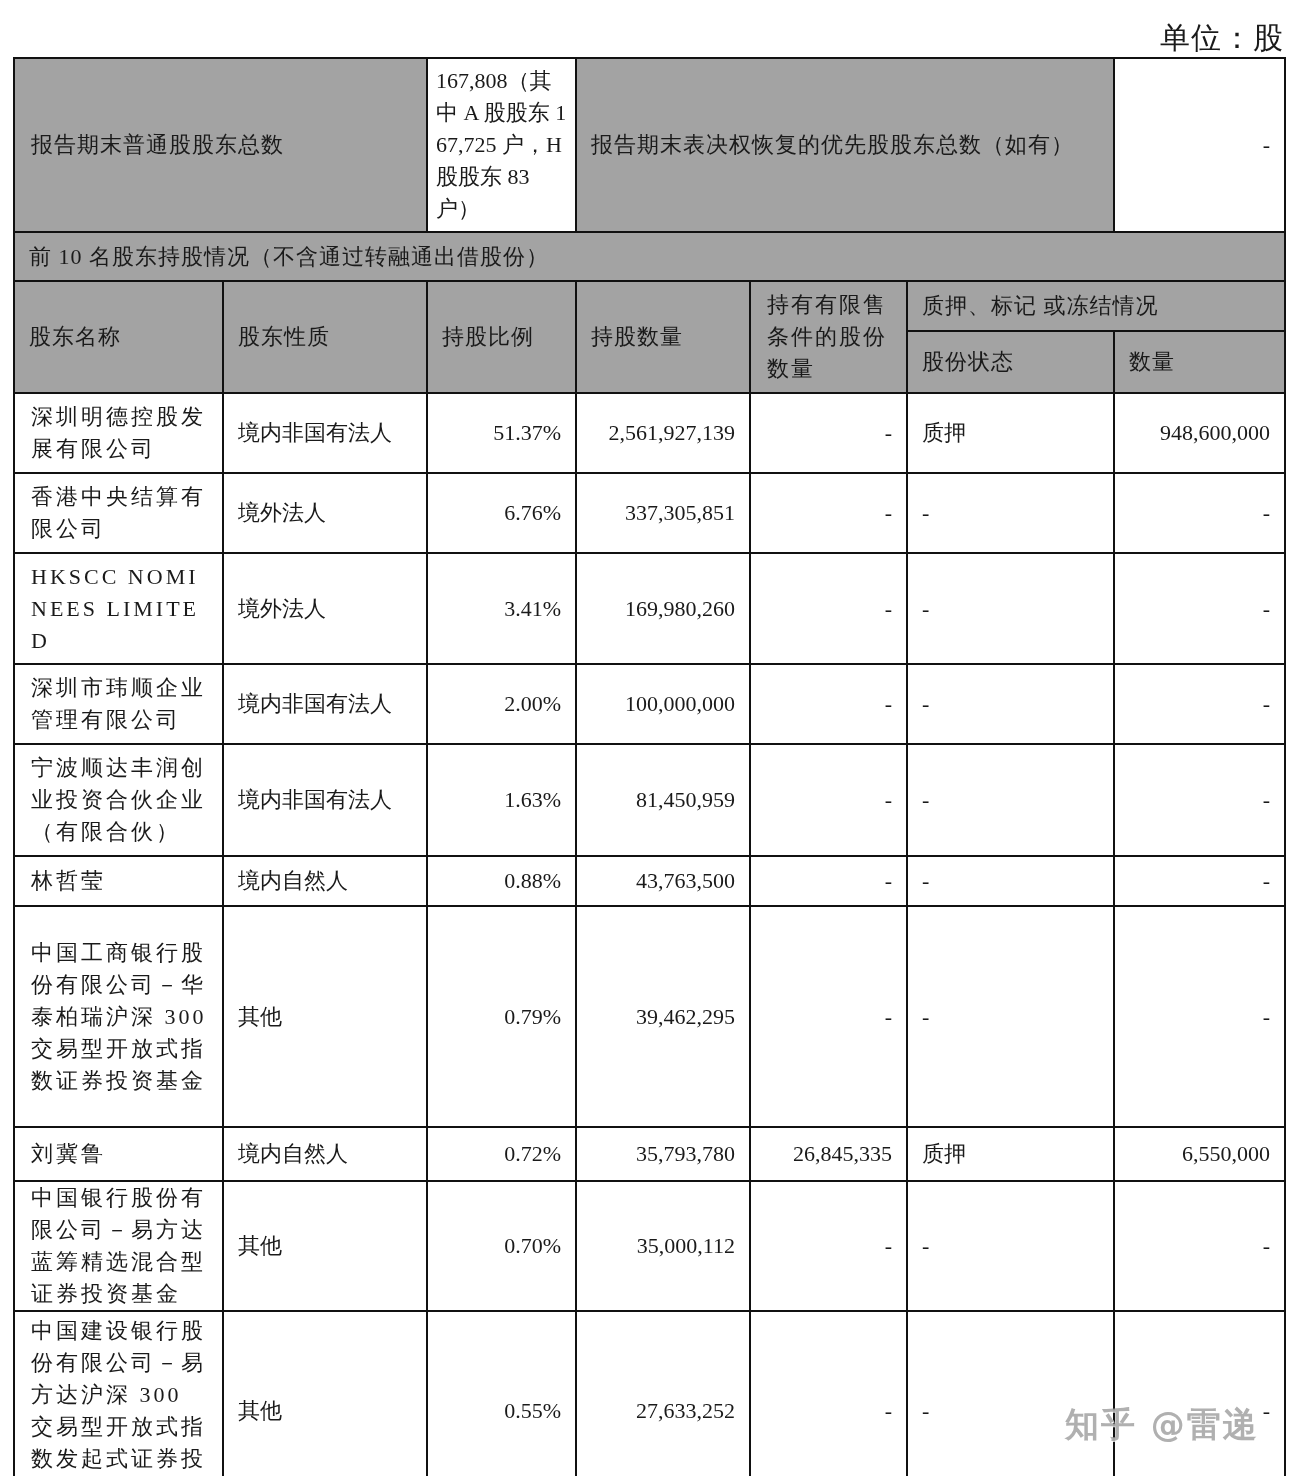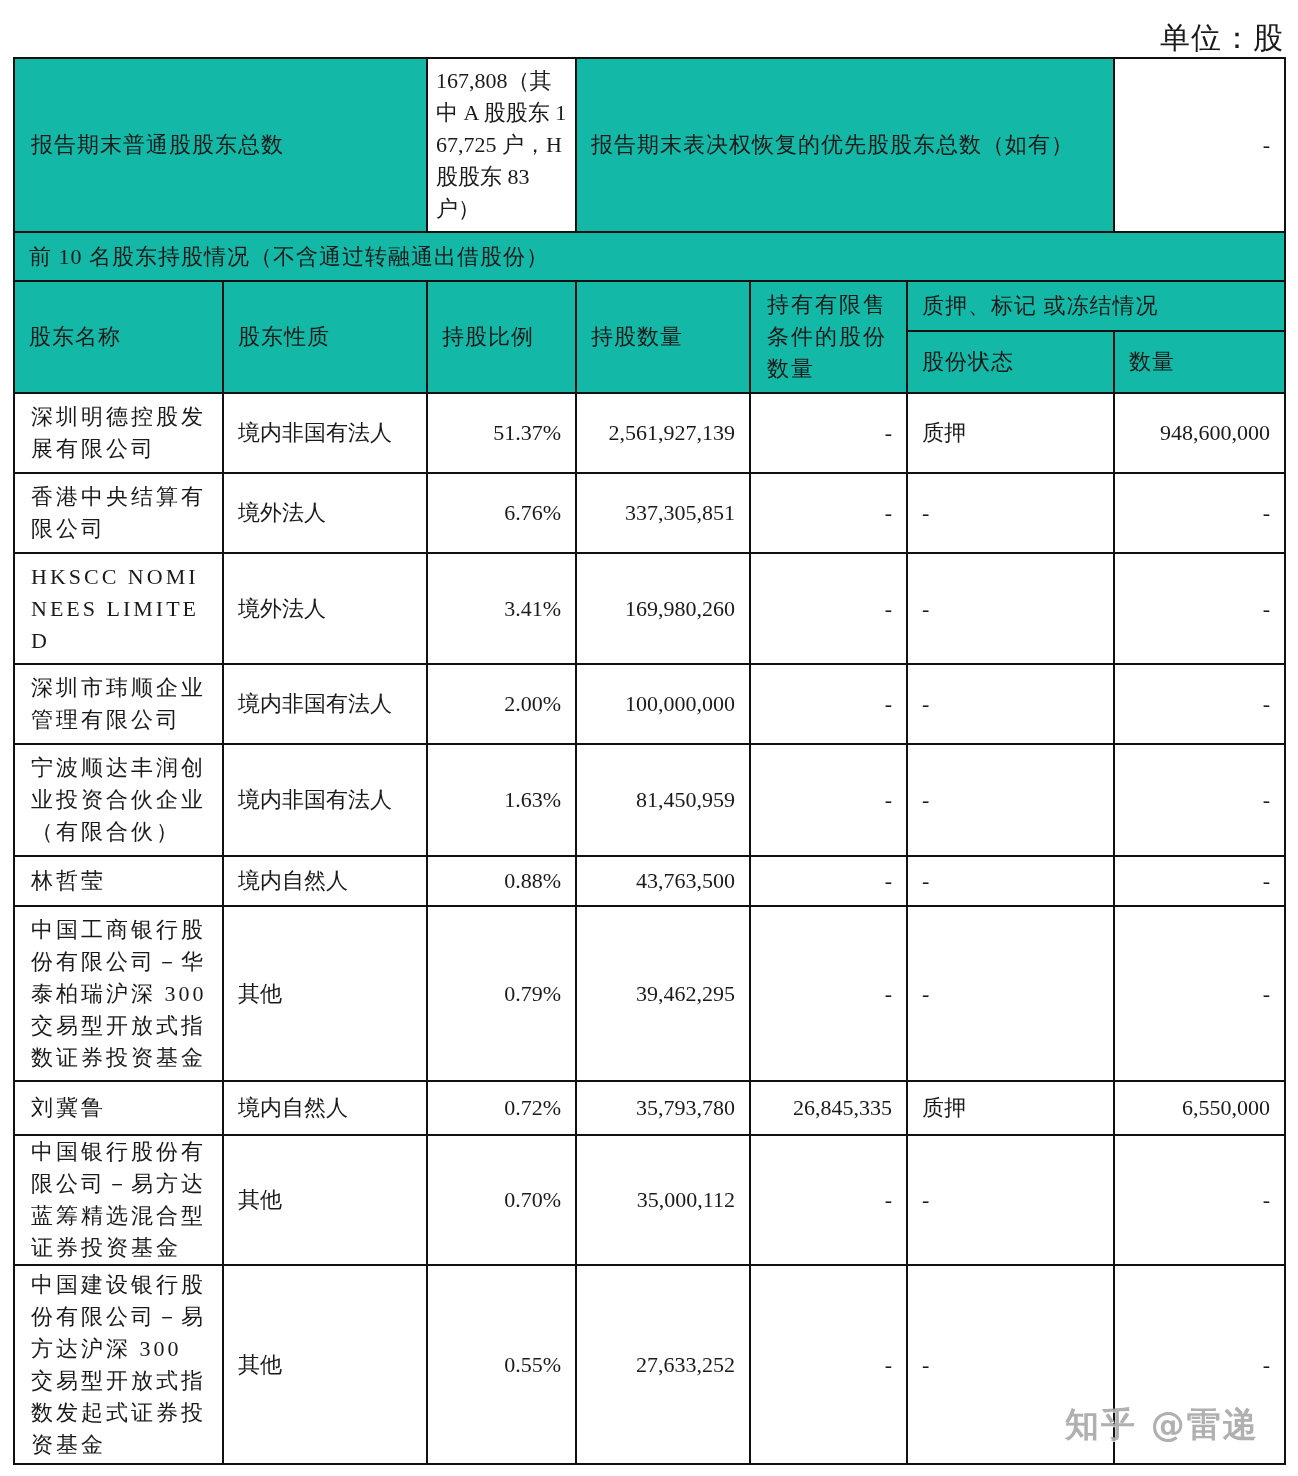--- a/index.html
+++ b/index.html
@@ -17,21 +17,21 @@
     border-collapse: collapse; table-layout: fixed;
     width: 1271px;
   }
   table.holders td {
     border: 2px solid #111;
     font-size: 22px; line-height: 32px;
     padding: 0 14px;
     vertical-align: middle;
     word-break: break-all;
   }
-  .gray { background: #14b8a6; }
+  .gray { background: #a3a3a3; }
   .white { background: #ffffff; }
   .center { text-align: left; }
   .right { text-align: right; }
   .left { text-align: left; }
   .name { letter-spacing: 3px; padding-left: 16px !important; padding-right: 10px !important; }
   .total-label { padding-left: 16px !important; letter-spacing: 1px; }
   .total-val { padding: 6px 8px !important; line-height: 31.5px; }
   .hdr { letter-spacing: 1px; }
   .watermark {
     position: absolute; left: 1065px; top: 1402px;
@@ -132,21 +132,21 @@
       </tr>
       <tr style="height: 50px;">
         <td class="white left name">林哲莹</td>
         <td class="white left">境内自然人</td>
         <td class="white right">0.88%</td>
         <td class="white right">43,763,500</td>
         <td class="white right">-</td>
         <td class="white left">-</td>
         <td class="white right">-</td>
       </tr>
-      <tr style="height: 175px;">
+      <tr style="height: 221px;">
         <td class="white left name">中国工商银行股份有限公司－华泰柏瑞沪深 300 交易型开放式指数证券投资基金</td>
         <td class="white left">其他</td>
         <td class="white right">0.79%</td>
         <td class="white right">39,462,295</td>
         <td class="white right">-</td>
         <td class="white left">-</td>
         <td class="white right">-</td>
       </tr>
       <tr style="height: 54px;">
         <td class="white left name">刘冀鲁</td>

